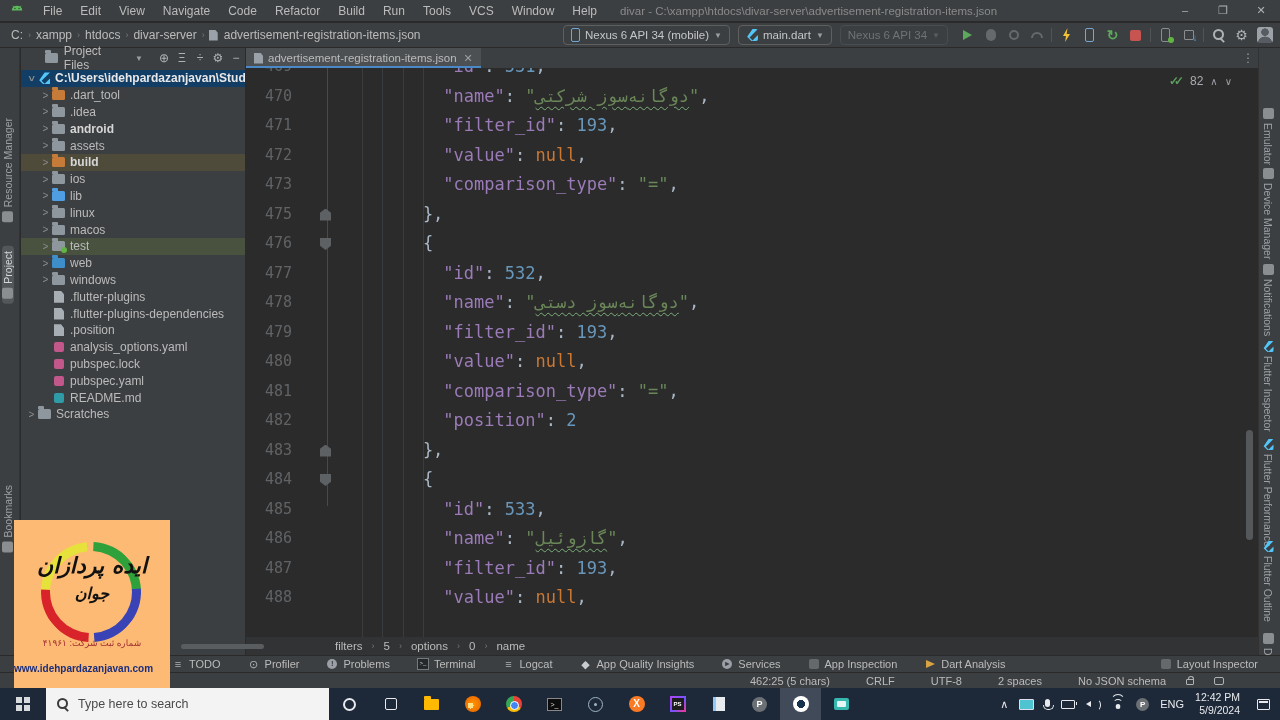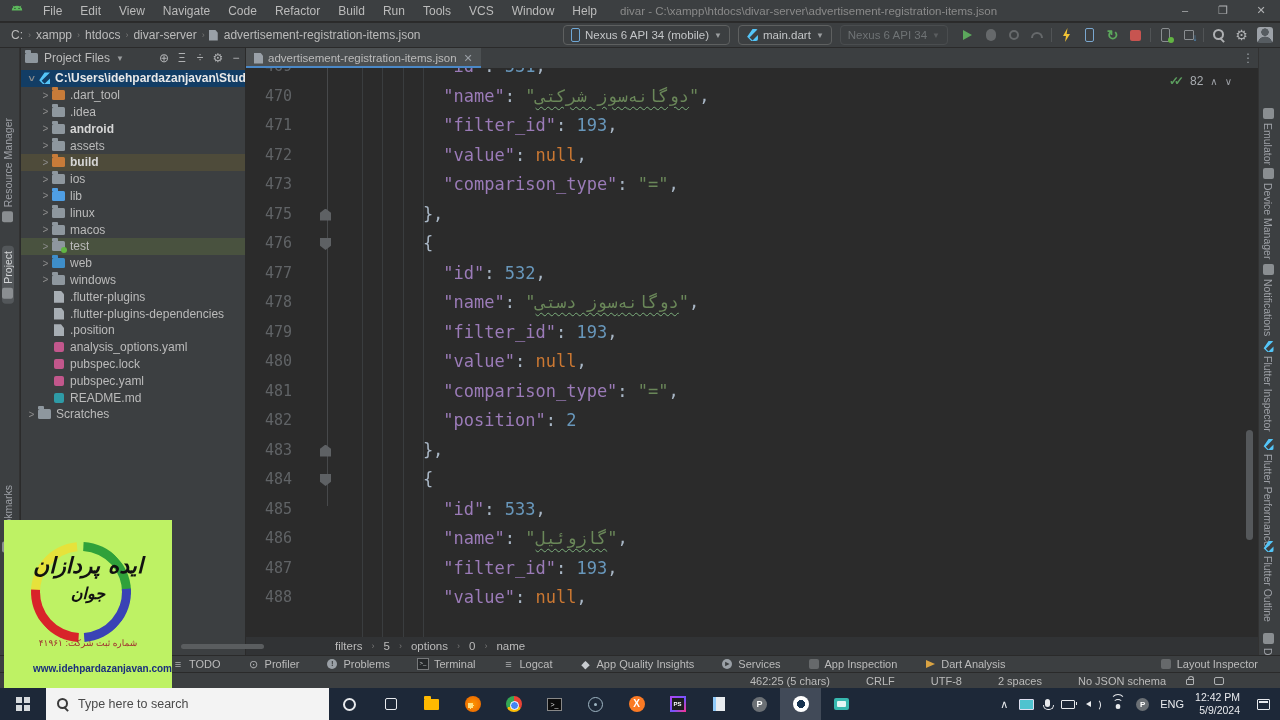--- a/index.html
+++ b/index.html
@@ -58,21 +58,21 @@
   .stripeR{position:absolute;right:0;top:48px;width:22px;bottom:65px;background:#3C3F41;border-left:1px solid #323232}
   .vlab{position:absolute;writing-mode:vertical-rl;font-size:10.5px;color:#9DA0A6;white-space:nowrap;
         display:flex;align-items:center;gap:4px;left:3px}
   .stripeL .vlab{transform:rotate(180deg);left:2px}
   .vlab.sel{background:#53575A;border-radius:4px;padding:5px 0;color:#D4D6D8}
   .vico{width:11px;height:11px;background:#8A8E91;border-radius:2px;flex:none}
   .vico.flut{background:#54C5F8;clip-path:polygon(55% 0,100% 0,30% 70%,55% 95%,100% 50%,100% 100%,45% 100%,10% 65%)}
 
   
   .ppanel{position:absolute;left:21px;top:48px;width:224px;bottom:65px;background:#3C3F41}
-  .phead{height:20px;display:flex;align-items:center;font-size:12px;color:#BBBBBB;padding-left:4px;gap:6px}
+  .phead{height:20px;display:flex;align-items:center;font-size:12px;color:#BBBBBB;padding-left:24px;gap:6px}
   .phead .sp{flex:1}
   .hicon{width:18px;text-align:center;color:#AFB1B3;font-size:12px}
   .folder-g{width:13px;height:10px;background:#8E979E;border-radius:1.5px;position:relative;display:inline-block}
   .folder-g::before{content:"";position:absolute;left:0;top:-3px;width:6px;height:3px;background:inherit;border-radius:1px 1px 0 0}
   .tree{position:absolute;left:0;top:22px;right:0;bottom:0;overflow:hidden;font-size:12px}
   .trow{height:16.8px;display:flex;align-items:center;white-space:nowrap;padding-left:4px}
   .trow.root{background:#123D65;color:#E8E8E8;font-weight:bold}
   .trow.hl-build{background:#4E4B3A}
   .trow.hl-test{background:#49523F}
   .trow .ind{width:14px;flex:none}
@@ -182,28 +182,28 @@
   .g-vol b{position:absolute;left:6px;top:0;width:7px;height:10px;border:1.5px solid transparent;border-right-color:#E8EAED;border-radius:50%}
   .g-wifi{position:relative;width:14px;height:10px}
   .g-wifi span{position:absolute;left:50%;bottom:0;transform:translateX(-50%);border:1.5px solid transparent;border-top-color:#E8EAED;border-radius:50%}
   .g-wifi span:nth-child(1){width:13px;height:13px}
   .g-wifi span:nth-child(2){width:8px;height:8px}
   .g-wifi span:nth-child(3){width:3px;height:3px;border-top-color:#E8EAED;background:#E8EAED;border-radius:50%}
   .g-notif{width:11px;height:9px;border:1.5px solid #E8EAED;border-radius:1px;position:relative}
   .g-notif::after{content:"";position:absolute;left:1px;top:1.5px;right:1px;height:1.5px;background:#E8EAED}
 
   
-  .logo{position:absolute;left:4px;top:520px;width:168px;height:168px;background:#bef264;z-index:50;overflow:hidden}
+  .logo{position:absolute;left:14px;top:520px;width:156px;height:168px;background:#fdba74;z-index:50;overflow:hidden}
   .arc{position:absolute;width:100px;height:100px;left:27px;top:22px;border:9px solid transparent;border-radius:50%}
   .logo-l1{position:absolute;left:0;right:0;top:32px;text-align:center;font-family:"DejaVu Serif",serif;
            font-style:italic;font-weight:bold;font-size:22px;color:#111;direction:rtl}
   .logo-l2{position:absolute;left:0;right:0;top:64px;text-align:center;font-family:"DejaVu Serif",serif;
            font-style:italic;font-weight:bold;font-size:16px;color:#111;direction:rtl}
   .logo-reg{position:absolute;left:0;right:0;top:118px;text-align:center;font-size:9px;color:#A03030;direction:rtl}
-  .logo-url{position:absolute;left:0;right:0;top:143px;text-align:right;font-size:10px;font-weight:bold;color:#1b2f7d}
+  .logo-url{position:absolute;left:0;right:0;top:143px;text-align:left;font-size:10px;font-weight:bold;color:#1b2f7d}
 </style>
 </head>
 <body>
 
 <div id="root" data-interactable="false">
 
   <div class="titlebar" data-interactable="false">
     <svg class="as-logo" data-interactable="false" viewBox="0 0 24 20">
       <path d="M3 9 a9 8 0 0 1 18 0 z" fill="#5CB85C"></path>
       <circle cx="8.5" cy="5.5" r="1" fill="#2B2B2B"></circle>

